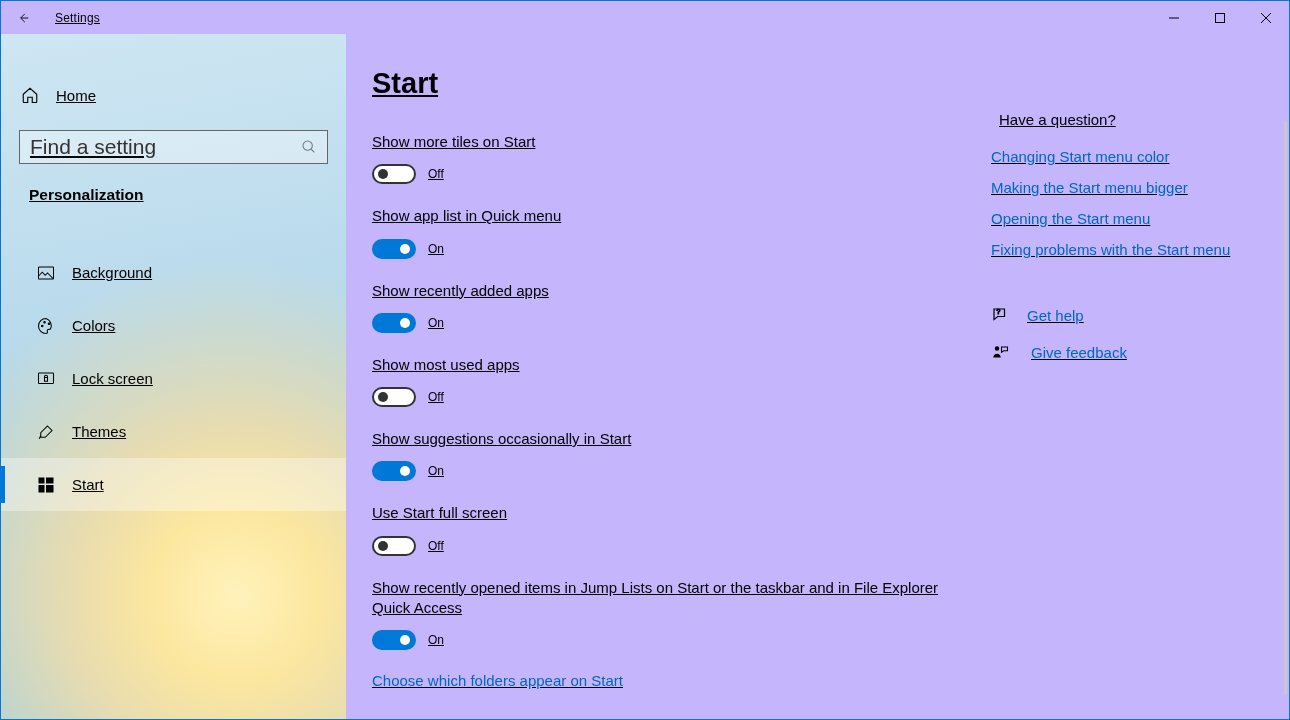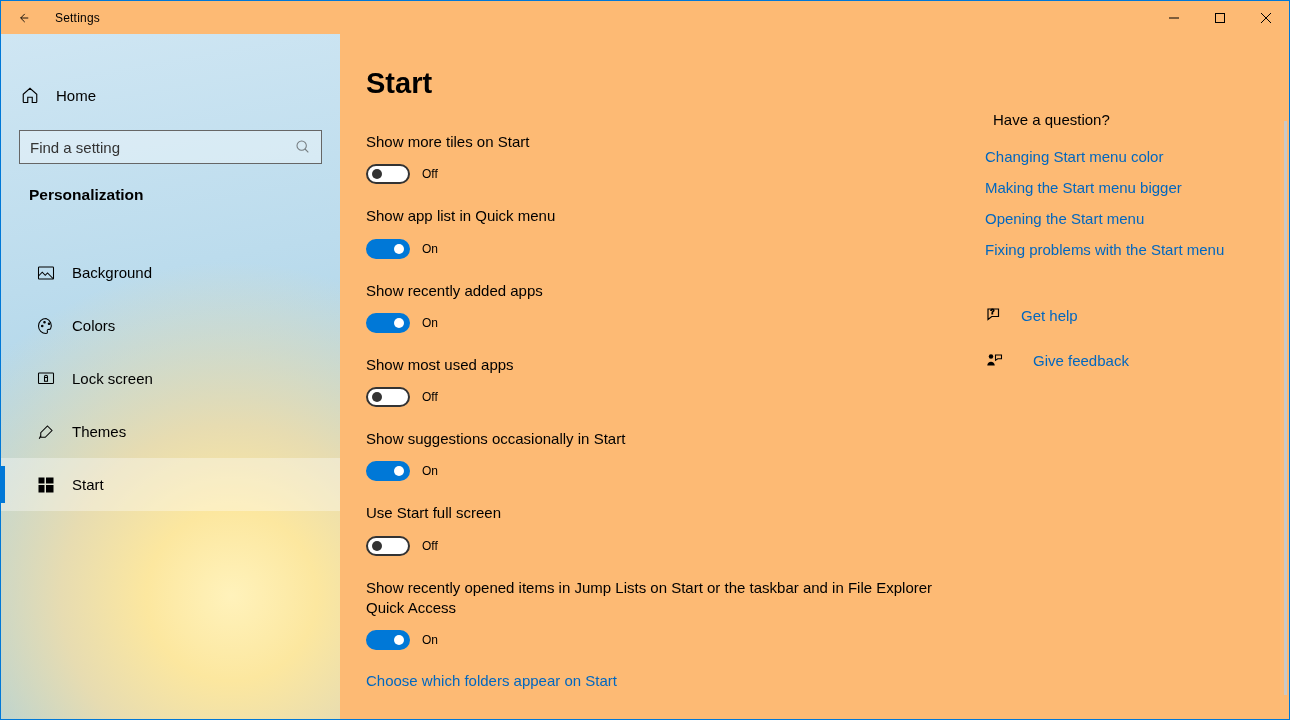--- a/index.html
+++ b/index.html
@@ -1,22 +1,23 @@
 <!DOCTYPE html>
 <html><head>
 <meta charset="utf-8">
 <style>
 * { box-sizing: border-box; margin: 0; padding: 0; font-family: "Segoe UI", Arial, sans-serif; }
 html, body { width: 1290px; height: 720px; overflow: hidden; }
 .window {
   width: 1290px; height: 720px;
   border: 1px solid #0078d7;
   display: flex; flex-direction: column;
-  background: #fdba74;
+  background: #c4b5fd;
   position: relative;
+  text-decoration: underline;
 }
 .titlebar {
   height: 33px; display: flex; align-items: center;
   font-size: 12px; color: #000;
 }
 .titlebar .back {
   width: 44px; height: 100%; display:flex; align-items:center; justify-content:center;
 }
 .titlebar .title { margin-left: 10px; letter-spacing: .2px; }
 .titlebar .spacer { flex: 1; }
@@ -39,21 +40,21 @@
 .home-row .hicon { width:18px; display:flex; justify-content:center; }
 .search-wrap { padding: 14px 18px 0 18px; }
 .search {
   width: 100%; height: 34px;
   border: 1px solid #666; background: rgba(255,255,255,.35);
   display:flex; align-items:center;
   padding: 0 10px;
 }
 .search input {
   flex:1; border:none; background:transparent; outline:none;
-  font-size: 15px; color:#333;
+  font-size: 21px; color:#333;
 }
 .search input::placeholder { color:#333; }
 .search .sicon { width:16px; height:16px; opacity:.6; }
 .category {
   padding: 22px 0 10px 28px;
   font-size: 15.5px; font-weight: 600; color:#000;
 }
 .navlist { margin-top: 32px; }
 .navitem {
   position:relative;
@@ -299,19 +300,19 @@
           <a class="alink" style="margin:0">Get help</a>
         </div>
         <div class="help-row" style="margin-top:0">
           <span class="hic">
             <svg width="18" height="18" viewBox="0 0 24 24" fill="#000">
                 <circle cx="8" cy="6" r="3"></circle>
                 <path d="M3 18c0-3 2.5-5 5-5s5 2 5 5H3z"></path>
                 <path d="M14 4h8v5h-5l-3 2V4z" fill="none" stroke="#000" stroke-width="1.4"></path>
               </svg>
           </span>
-          <a class="alink" style="margin:12px">Give feedback</a>
+          <a class="alink" style="margin:4px">Give feedback</a>
         </div>
       </div>
     </div>
   </div>
   <div class="scroll-track"></div>
 </div>
 
 </body></html>

